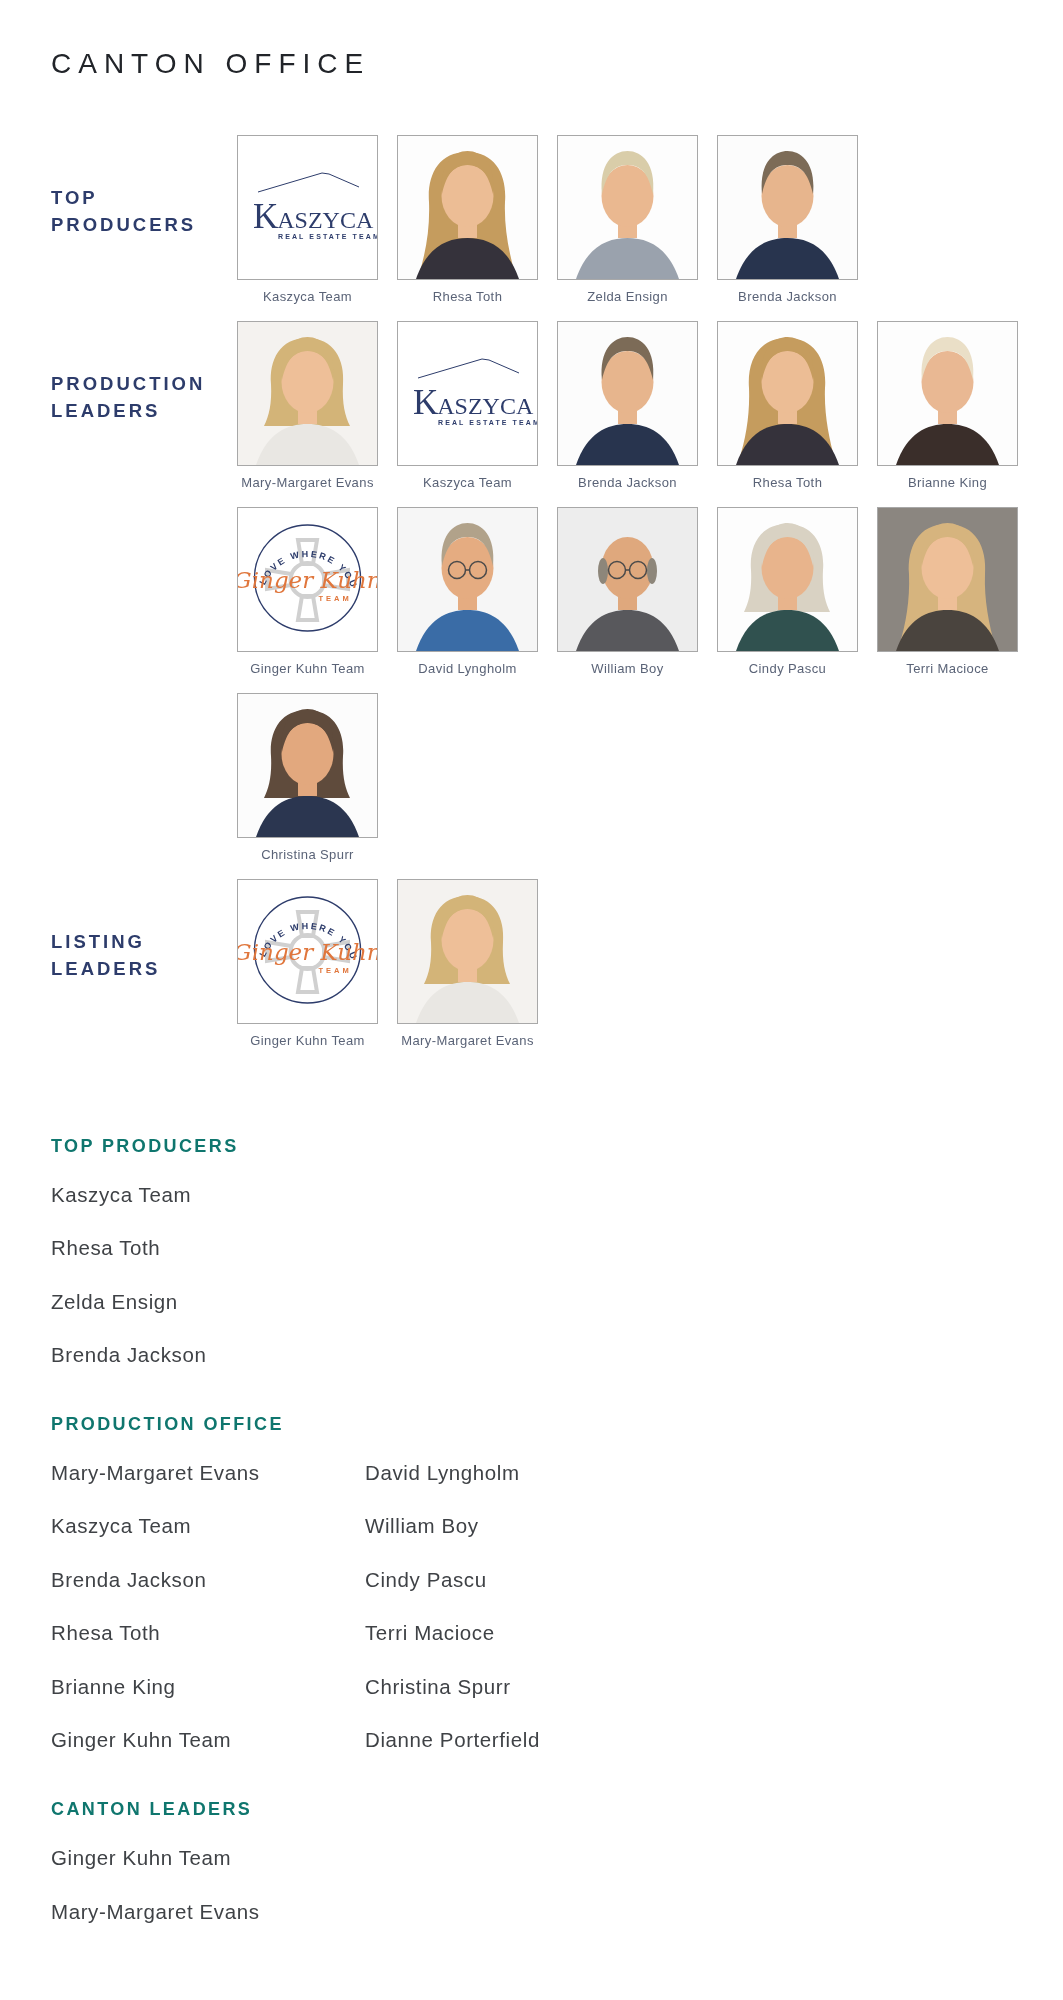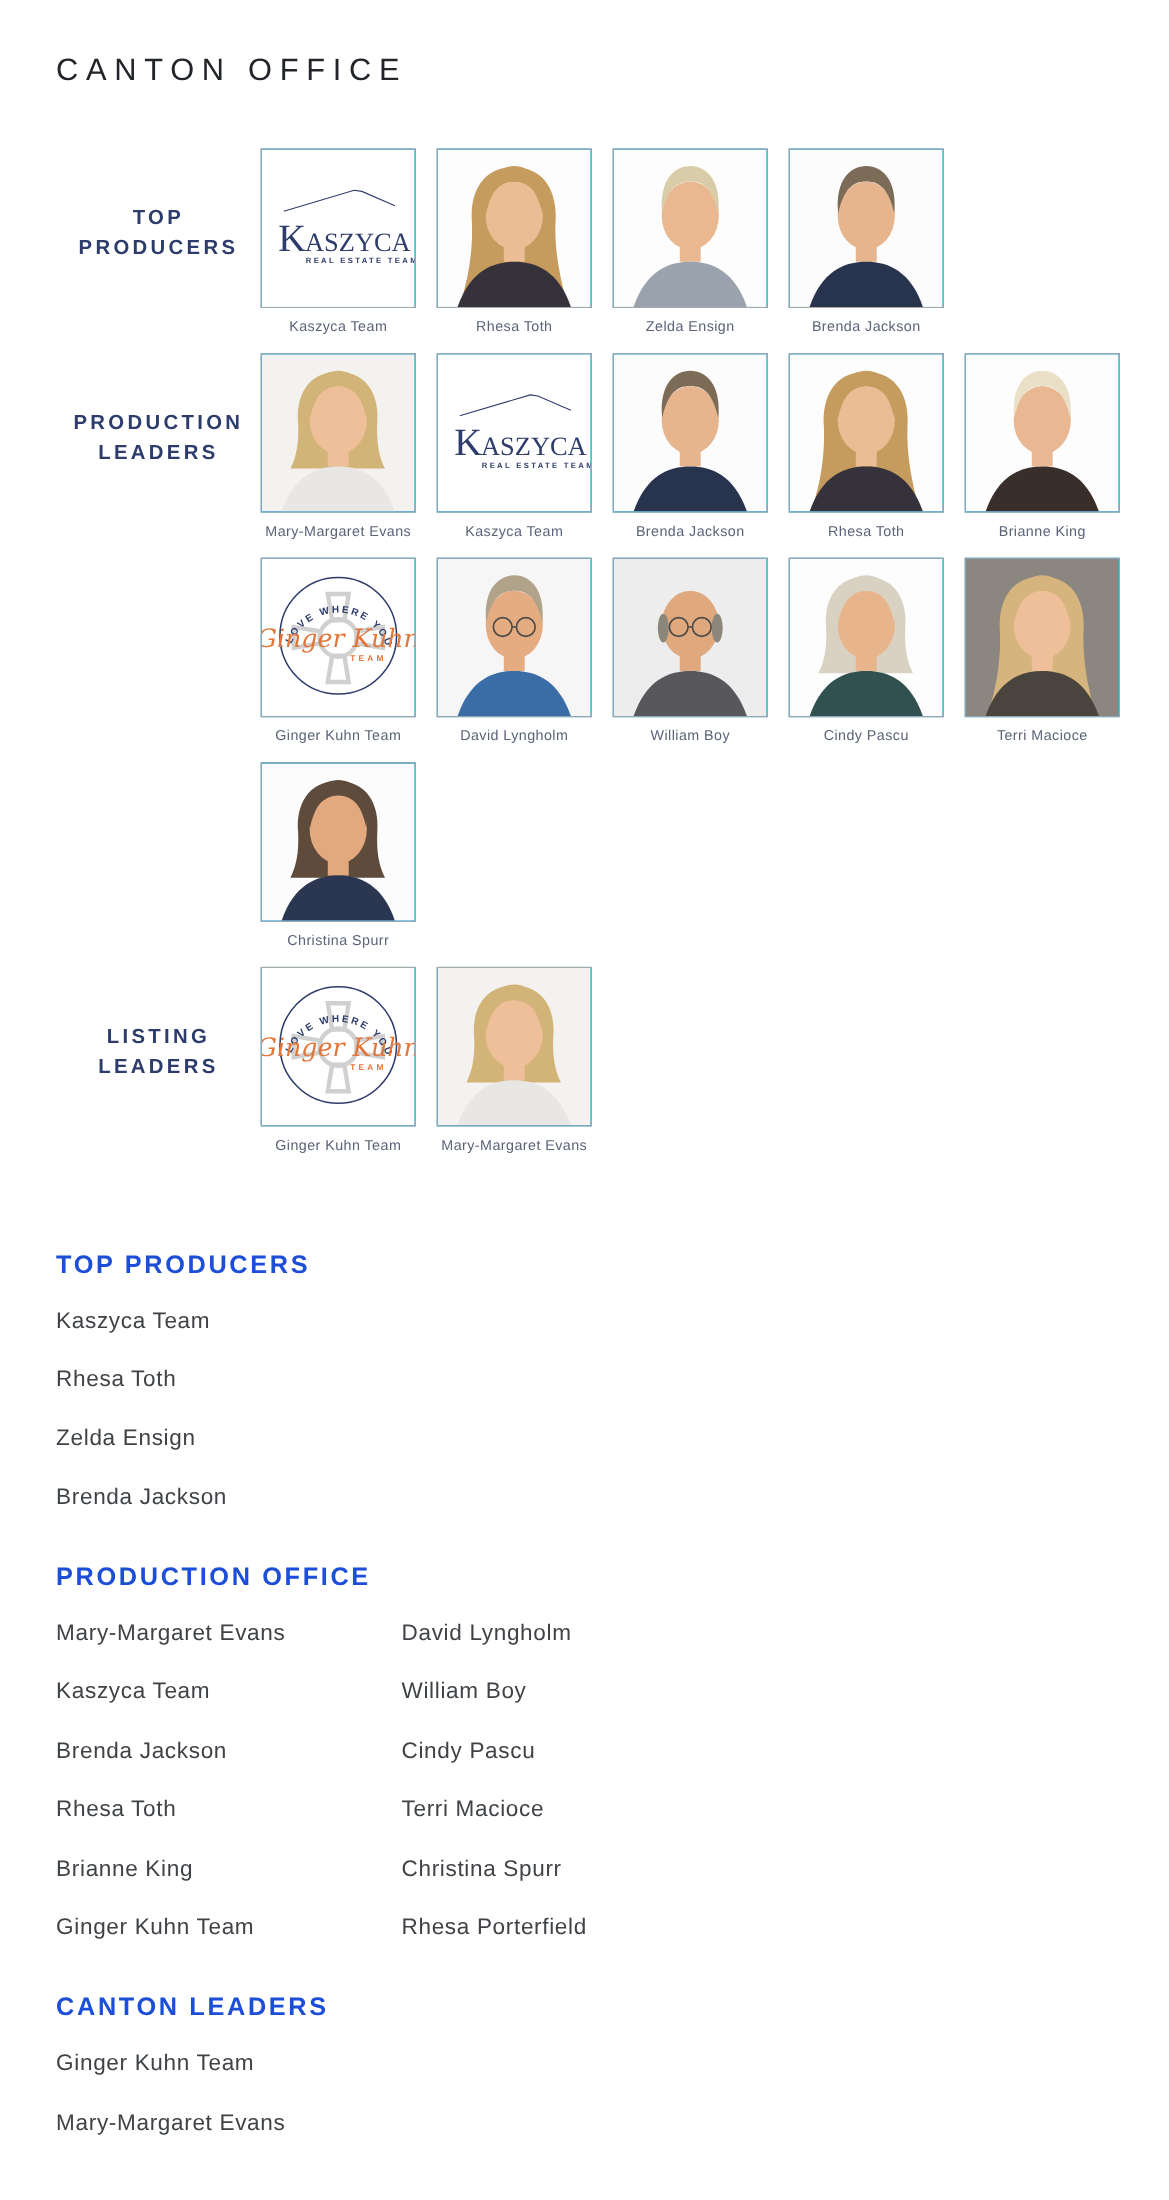--- a/index.html
+++ b/index.html
@@ -9,40 +9,40 @@
     -webkit-font-smoothing:antialiased;
   }
   .page{padding:49px 0 0 51px;box-sizing:border-box;}
   .page-title{
     font-size:28px;font-weight:400;letter-spacing:7px;color:#212429;
     margin:0 0 57px 0;line-height:1.05;
   }
   
   .grid-section{margin:0;}
   .grid-row{display:flex;align-items:flex-start;margin-bottom:15px;}
-  .label-col{width:186px;flex:0 0 186px;padding-top:50px;box-sizing:border-box;text-align:center;}
+  .label-col{width:186px;flex:0 0 186px;padding-top:50px;box-sizing:border-box;}
   .label-line{
     display:block;font-size:18.5px;font-weight:700;letter-spacing:3px;
     color:#2d3c6b;line-height:1.45;
   }
   .card{width:141px;margin-right:19px;flex:0 0 141px;cursor:pointer;}
   .photo-frame{
     width:141px;height:145px;border:1px solid #a8a8a8;box-sizing:border-box;
     background:#0ea5e9;overflow:hidden;
   }
   .photo-frame svg{display:block;}
   .caption{
     margin-top:9px;font-size:13px;letter-spacing:.4px;color:#5a6377;
     text-align:center;line-height:1.3;
   }
   
   .lists{margin-top:86px;}
   .list-section{margin-bottom:16px;}
   .list-heading{
-    font-size:23px;font-weight:700;letter-spacing:2.4px;color:#1d4ed8;
+    font-size:18px;font-weight:700;letter-spacing:2.4px;color:#0f766e;
     margin:0 0 27px 0;
   }
   .list-columns{display:flex;}
   .list-column{width:314px;flex:0 0 314px;}
   .list-column:last-child{width:auto;flex:0 0 auto;}
   .list-item{
     font-size:20.5px;color:#3f4246;letter-spacing:.6px;margin:0 0 32px 0;
     line-height:1.05;
   }
 </style>
@@ -355,21 +355,21 @@
             <p class="list-item">Rhesa Toth</p>
             <p class="list-item">Brianne King</p>
             <p class="list-item">Ginger Kuhn Team</p>
           </div>
           <div class="list-column">
             <p class="list-item">David Lyngholm</p>
             <p class="list-item">William Boy</p>
             <p class="list-item">Cindy Pascu</p>
             <p class="list-item">Terri Macioce</p>
             <p class="list-item">Christina Spurr</p>
-            <p class="list-item">Rhesa Porterfield</p>
+            <p class="list-item">Dianne Porterfield</p>
           </div>
         </div>
       </div>
       <div class="list-section">
         <h2 class="list-heading">CANTON LEADERS</h2>
         <div class="list-columns">
           <div class="list-column">
             <p class="list-item">Ginger Kuhn Team</p>
             <p class="list-item">Mary-Margaret Evans</p>
           </div>

